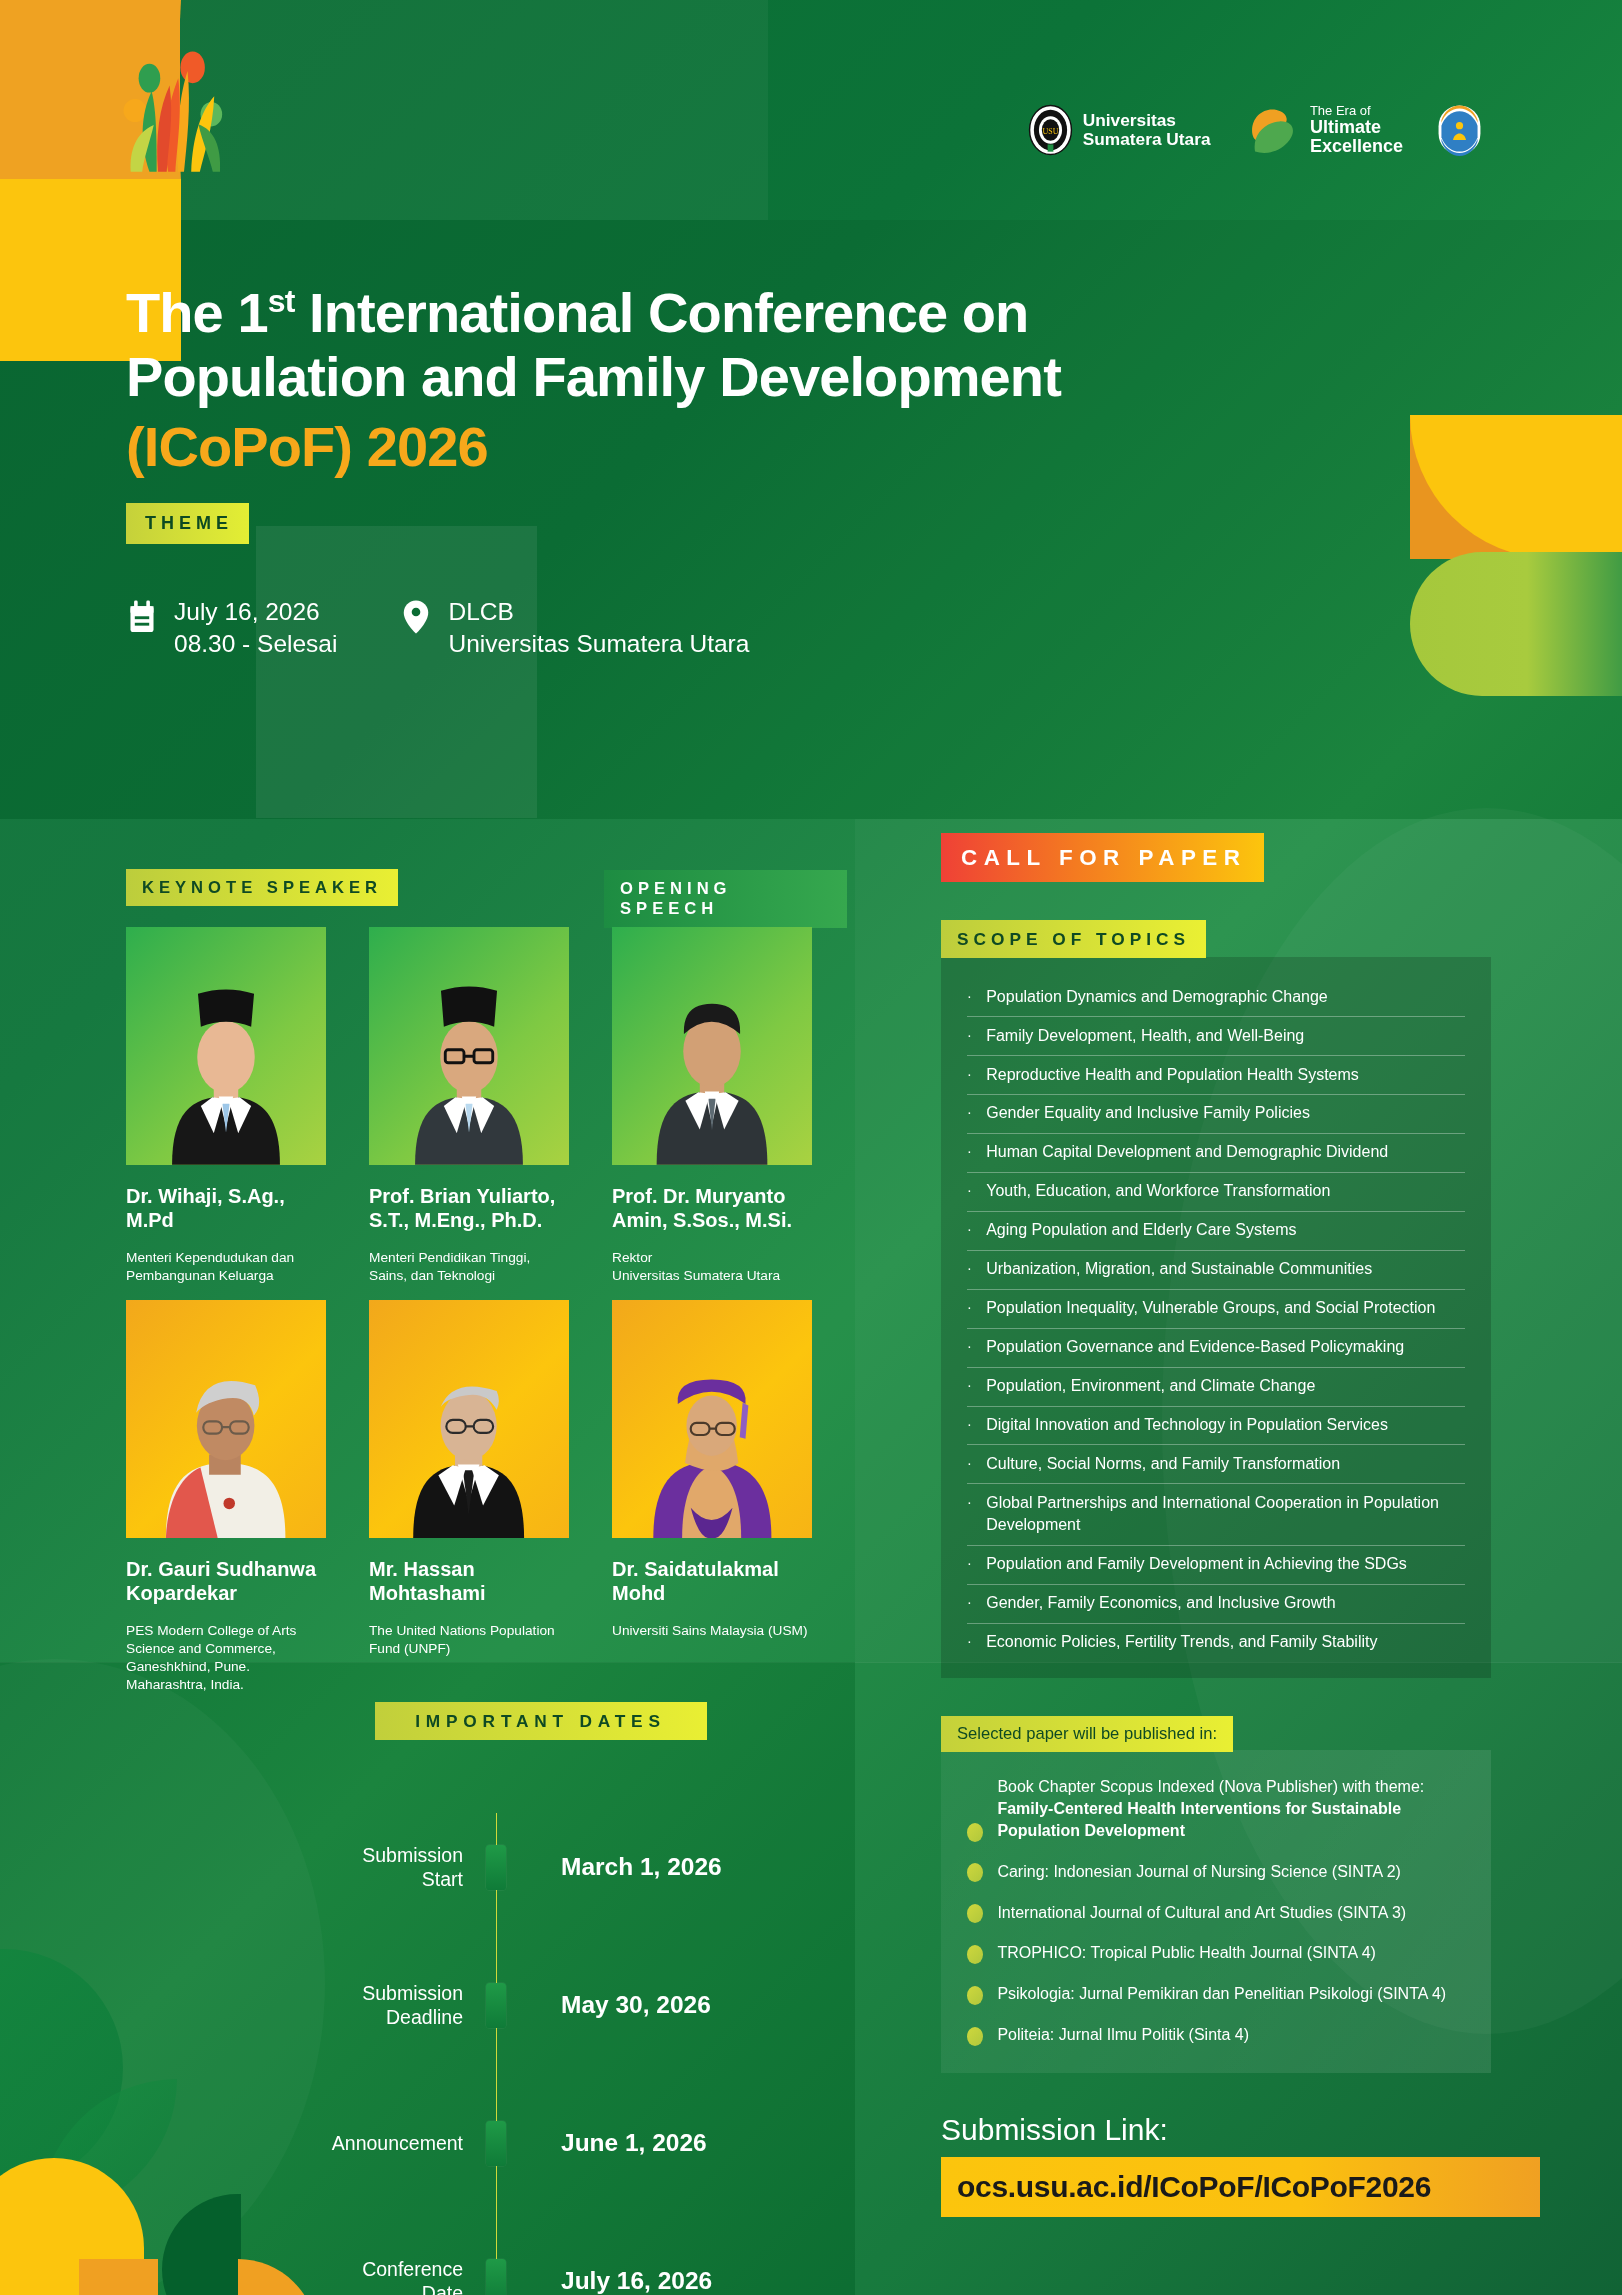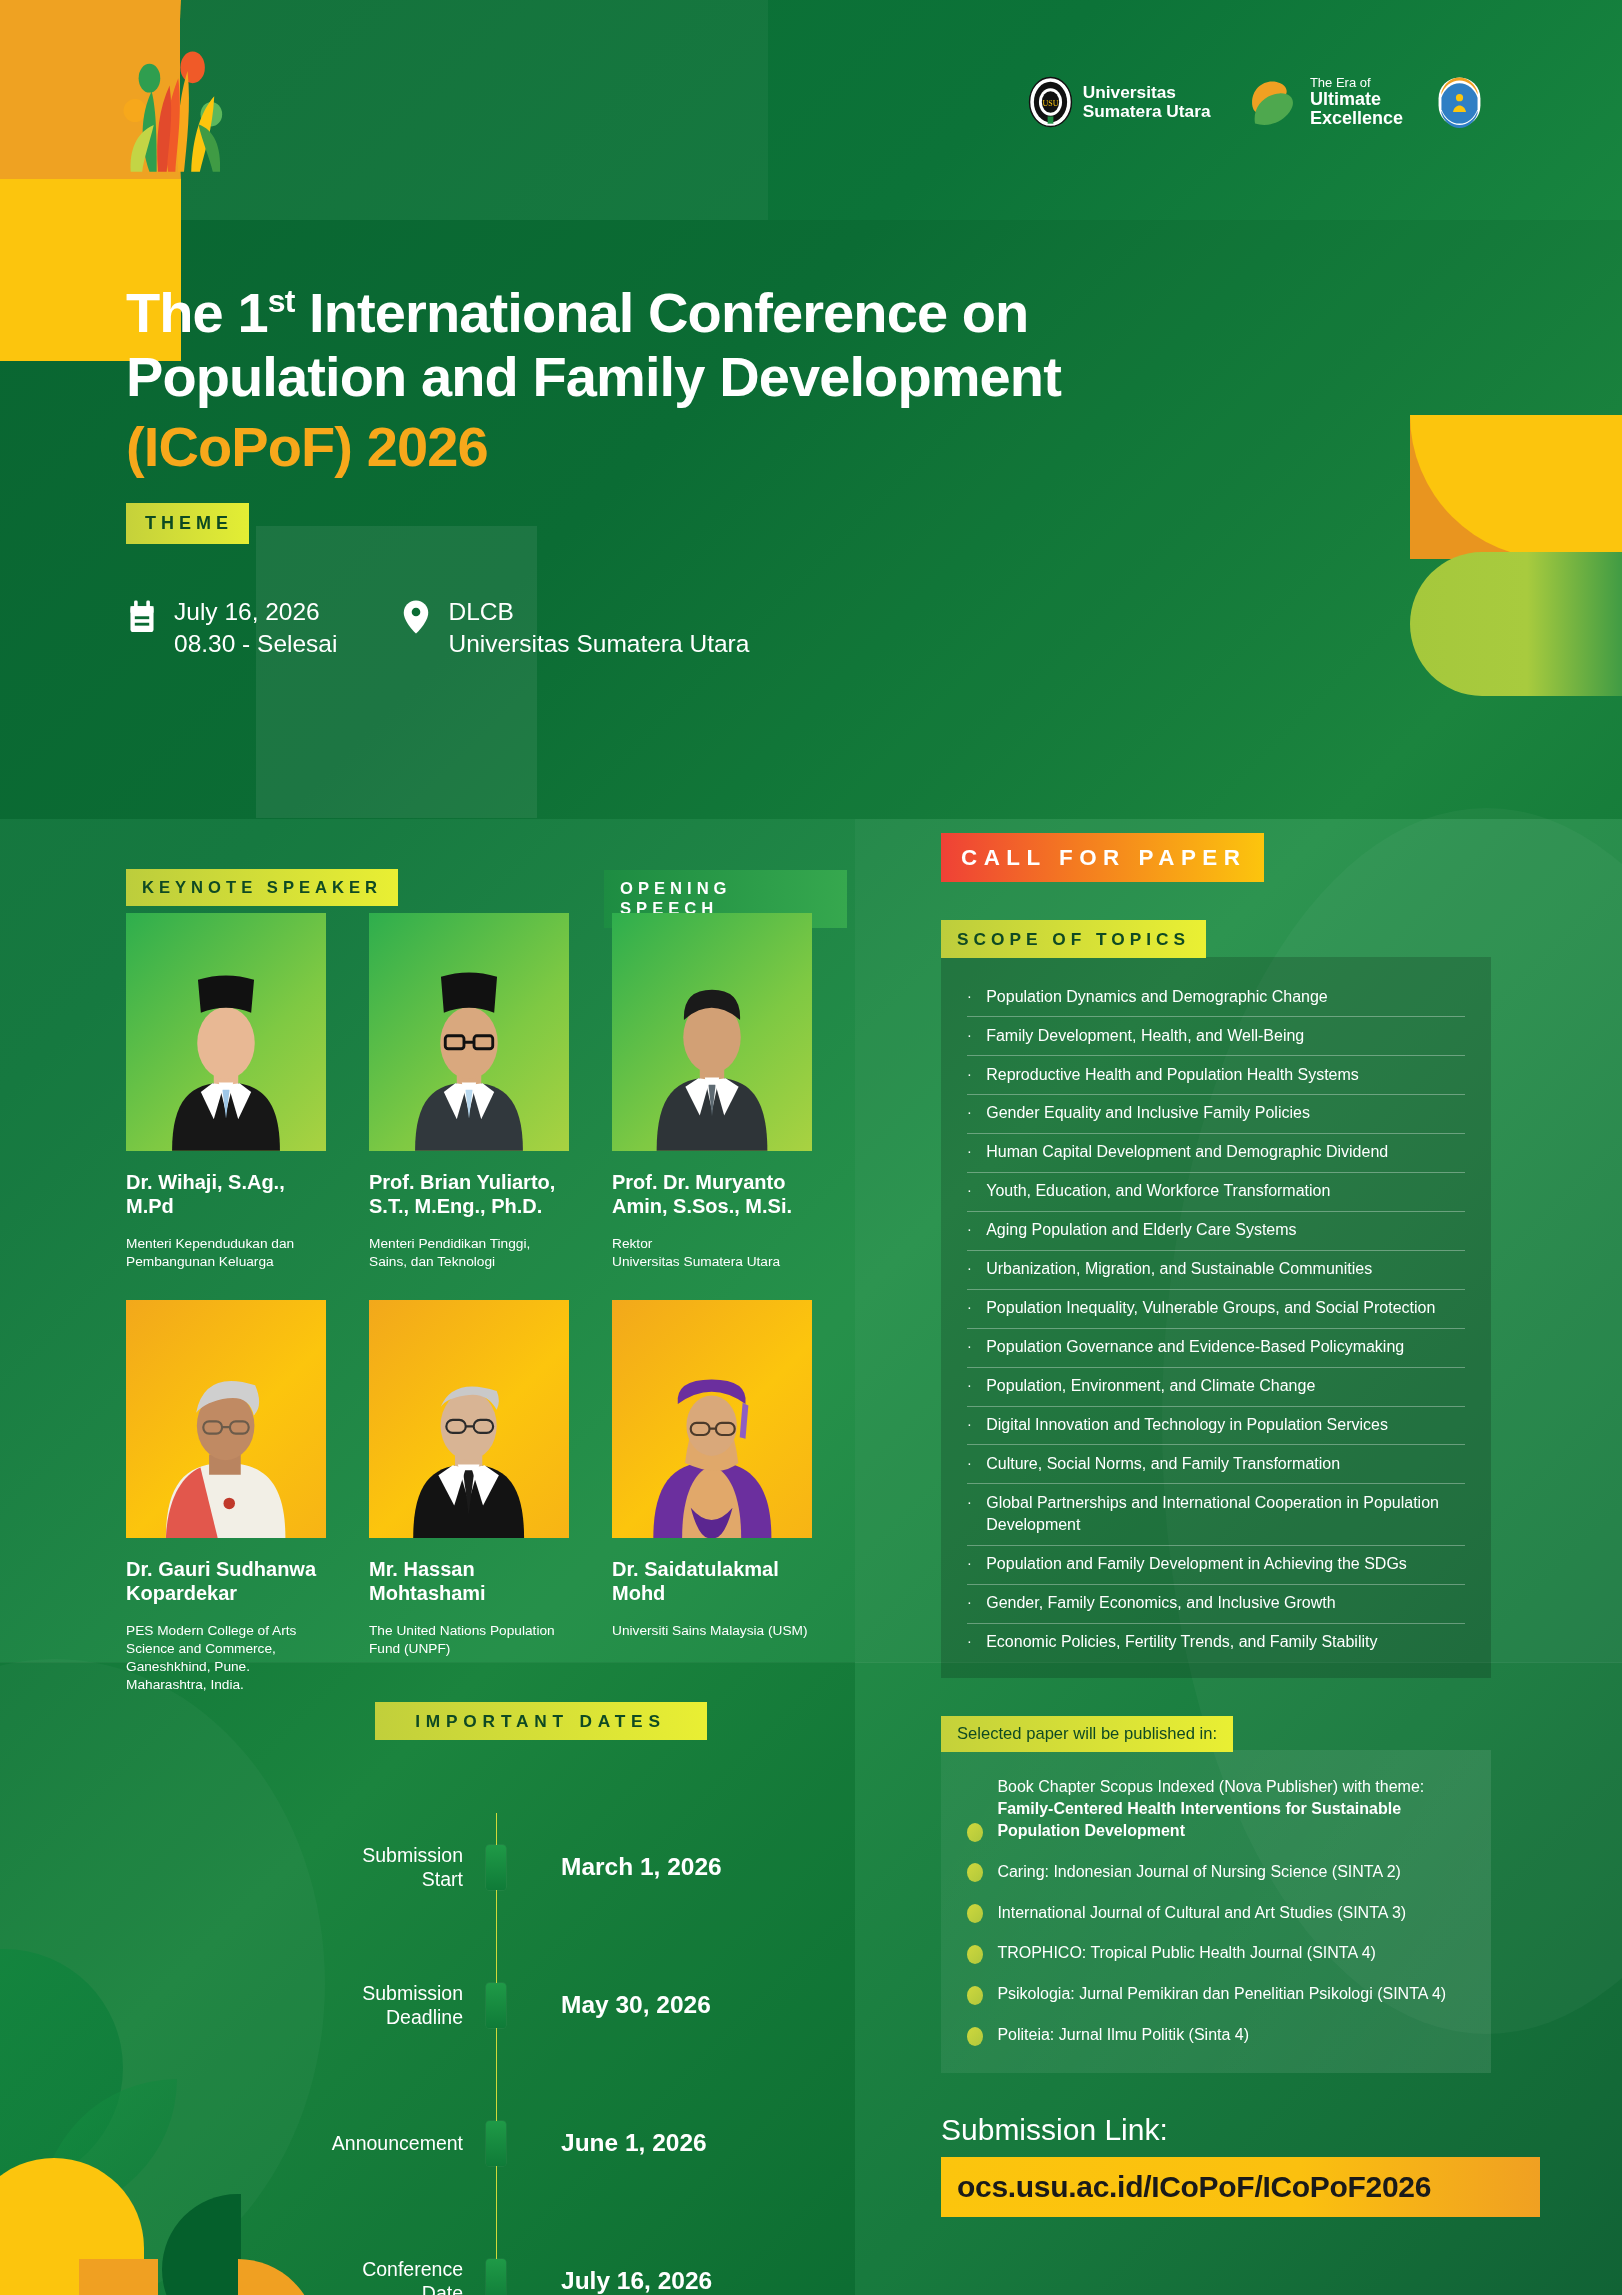--- a/index.html
+++ b/index.html
@@ -60,21 +60,21 @@
   
   .header { position:absolute; left:0; top:0; width:1623px; height:220px; }
   .logo-block { position:absolute; left:112px; top:35px; display:flex; align-items:flex-start; gap:16px;}
   .logo-mark { width:126px; height:144px; }
   .logo-text { padding-top:16px; }
   .logo-title { color:#fff; font-size:45px; font-weight:700; letter-spacing:-0.7px; line-height:.95; }
   .logo-year  { color:#fff; font-size:45px; font-weight:700; letter-spacing:-0.7px; line-height:1.05; }
   .logo-sub   { color:#fff; font-size:13px; font-weight:600; line-height:1.25; margin-top:5.8px; letter-spacing:0.1px;}
 
   .partner-logos { position:absolute; right:141px; top:76px; display:flex; align-items:center; gap:34px; }
-  .plogo { display:flex; align-items:center; gap:9.4px; }
+  .plogo { display:flex; align-items:center; gap:9.4px;margin-top:28px; }
   .usu-seal { width:45px; height:52px; }
   .usu-txt { color:#fff; font-size:17.3px; font-weight:700; line-height:1.1; }
   .era-txt { color:#fff; line-height:1.05; }
   .era-1 { font-size:13px; font-weight:400; }
   .era-2 { font-size:18px; font-weight:700; }
   .era-3 { font-size:18px; font-weight:700; }
 
   
   .hero { position:absolute; left:126px; top:281px; width:1370px; }
   .h-title { color:#fff; font-size:56px; font-weight:700; line-height:1.14; letter-spacing:-0.9px; }
@@ -94,21 +94,21 @@
   .meta-l2 { color:#fff; font-size:24.5px; line-height:1.3; }
 
   
   .left-col { position:absolute; left:0; top:833px; width:865px; }
   .lbl { display:inline-block; font-size:16.6px; font-weight:700; letter-spacing:5px; padding:8.7px 16px;}
   .lbl-keynote { background:linear-gradient(90deg,#bccd3c,#e9ef33); color:#0f4a23; }
   .lbl-opening { background:linear-gradient(90deg,#1d8c42,#36a84e); color:#fff; }
   .lbl-row { position:absolute; left:126px; top:36px; width:721px; }
   .lbl-row .lbl-opening { position:absolute; left:478px; top:1.4px; }
 
-  .sp-grid { position:absolute; left:126px; top:80px; width:721px;
+  .sp-grid { position:absolute; left:126px; top:94px; width:721px;
     display:grid; grid-template-columns:200px 200px 200px; gap:0 43px; }
   .sp-grid.row2 { top:467px; }
   .sp-card { width:200px; }
   .sp-photo { width:200px; height:238px; position:relative; overflow:hidden; }
   .sp-photo.green { background:linear-gradient(135deg,#2eae4d 0%,#7ec943 60%,#a9d241 100%); }
   .sp-photo.amber { background:linear-gradient(135deg,#f2a81b 0%,#fcc50d 55%,#f7b415 100%); }
   .sp-name { color:#fff; font-size:20px; font-weight:700; line-height:1.22; margin-top:19px; }
   .sp-aff { color:#fff; font-size:13.7px; font-weight:400; line-height:1.32; margin-top:16px; }
 
   

